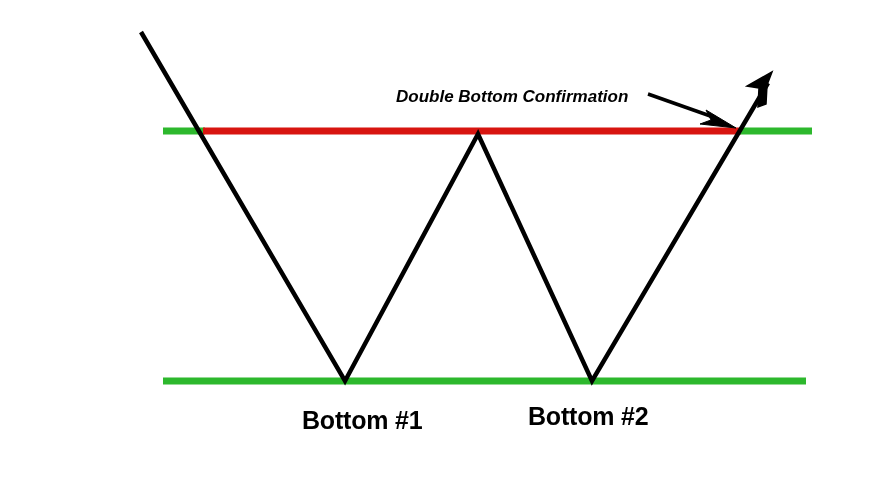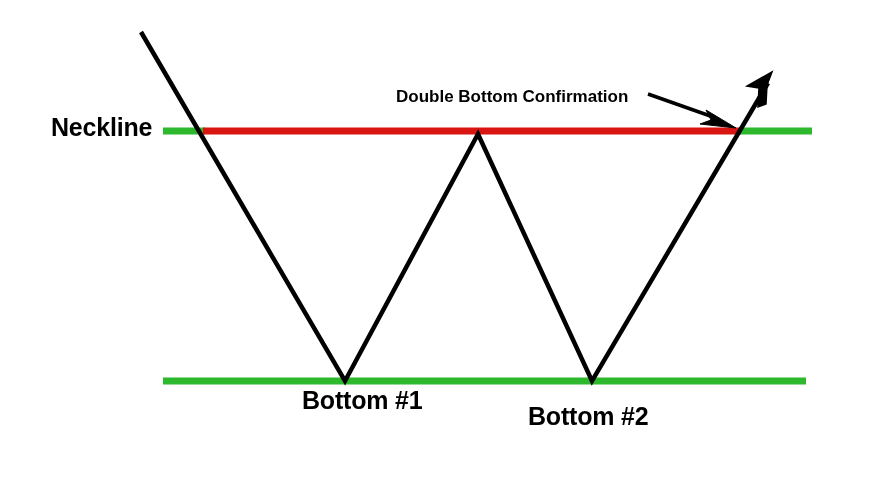--- a/index.html
+++ b/index.html
@@ -34,34 +34,35 @@
     line-height: 1;
     letter-spacing: -0.2px;
   }
   #neckline-label {
     left: 51px;
     top: 115px;
     font-size: 25px;
   }
   #bottom1-label {
     left: 302px;
-    top: 388px;
+    top: 408px;
     font-size: 25px;
   }
   #bottom2-label {
     left: 528px;
     top: 404px;
     font-size: 25px;
   }
   #confirmation-label {
     left: 396px;
     top: 88px;
     font-size: 17px;
     font-weight: bold;
     letter-spacing: 0px;
+    font-style: italic;
   }
 </style>
 </head>
 <body>
 
 <div id="chart-root">
 
   <svg id="chart-svg" viewBox="0 0 891 478">
 
     <line x1="163" y1="381" x2="806" y2="381" stroke="#2db82d" stroke-width="7" stroke-linecap="butt"></line>
@@ -73,21 +74,20 @@
     <line x1="739" y1="131" x2="812" y2="131" stroke="#2db82d" stroke-width="7" stroke-linecap="butt"></line>
 
     <polyline points="141,32 345,381 478,134 592,381 768,83" fill="none" stroke="#000000" stroke-width="4.5" stroke-linejoin="miter" stroke-linecap="butt"></polyline>
 
     <path d="M 772 72 L 747 86 L 759 88 L 758 107 L 766 104 L 767 85 Z" fill="#000000" stroke="#000000" stroke-width="1.5" stroke-linejoin="miter"></path>
 
     <line x1="648" y1="94" x2="716" y2="118" stroke="#000000" stroke-width="3.5" stroke-linecap="butt"></line>
     <path d="M 736 128 L 706 110 L 711 120 L 700 124 Z" fill="#000000" stroke="#000000" stroke-width="1" stroke-linejoin="miter"></path>
   </svg>
 
-  <div class="lbl" id="neckline-label">Neckline</div>
 
   <div class="lbl" id="bottom1-label">Bottom #1</div>
 
   <div class="lbl" id="bottom2-label">Bottom #2</div>
 
   <div class="lbl" id="confirmation-label">Double Bottom Confirmation</div>
 
 </div>
 
 </body></html>

